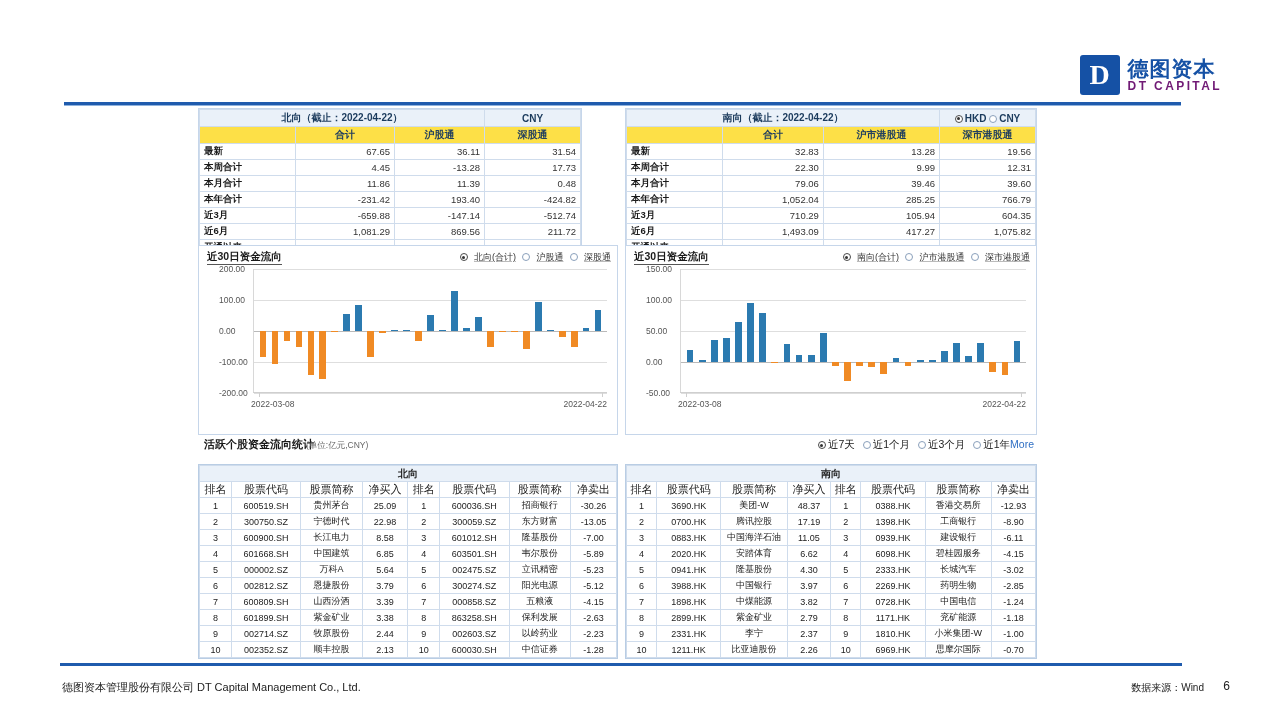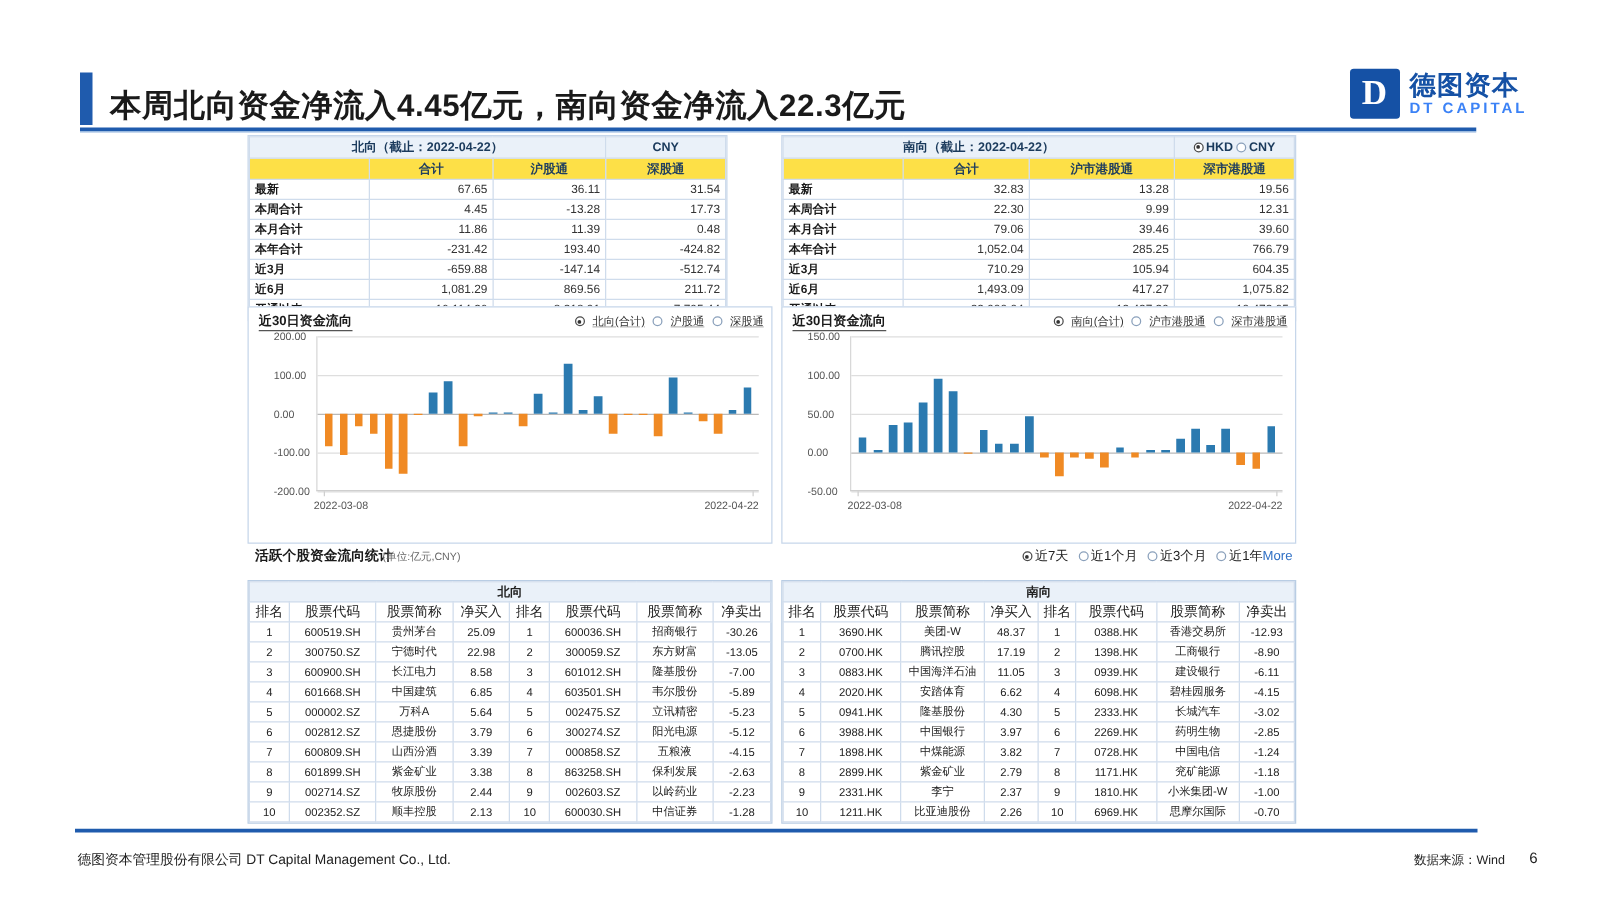--- a/index.html
+++ b/index.html
@@ -29,21 +29,21 @@
 
   
   .logo { position: absolute; right: 58px; top: 55px; display: flex; align-items: center; gap: 8px; }
   .logo-mark {
     width: 40px; height: 40px; background: #1551a5; border-radius: 3px;
     display: flex; align-items: center; justify-content: center;
     color: #fff; font-size: 28px; font-weight: bold; font-family: "Liberation Serif", serif;
   }
   .logo-txt { line-height: 1.05; }
   .logo-cn { font-size: 21px; font-weight: bold; color: #1551a5; letter-spacing: 1px; }
-  .logo-en { font-size: 12px; font-weight: bold; color: #3b82f6; letter-spacing: 2.4px; }
+  .logo-en { font-size: 12px; font-weight: bold; color: #701a75; letter-spacing: 2.4px; }
 
   
   .panel { position: absolute; border: 1px solid #c6d6ea; background: #fff; }
   .panel-left  { left: 198px;  top: 108px; width: 384px; }
   .panel-right { left: 625px;  top: 108px; width: 412px; }
 
   table.grid { width: 100%; border-collapse: collapse; font-size: 9.5px; color: #222; }
   table.grid td, table.grid th { border: 1px solid #cfdcec; padding: 1px 4px; height: 15px; }
 
   .hdr-title {
@@ -107,24 +107,20 @@
   .foot-rule { position:absolute; left:60px; top:663px; width:1122px; height:3px; background:#1f5bad; }
   .foot-left { position:absolute; left:62px; top:680px; font-size:11px; color:#222; }
   .foot-right{ position:absolute; right:76px; top:681px; font-size:10px; color:#222; }
   .foot-page { position:absolute; right:50px; top:679px; font-size:12px; color:#222; }
 </style>
 </head>
 <body>
 
 <div class="slide">
 
-  <div class="title-bar">
-    <div class="title-accent"></div>
-    <div class="title-text">本周北向资金净流入4.45亿元，南向资金净流入22.3亿元</div>
-  </div>
   <div class="title-rule"></div>
 
   <div class="logo">
     <div class="logo-mark">D</div>
     <div class="logo-txt">
       <div class="logo-cn">德图资本</div>
       <div class="logo-en">DT CAPITAL</div>
     </div>
   </div>
 

